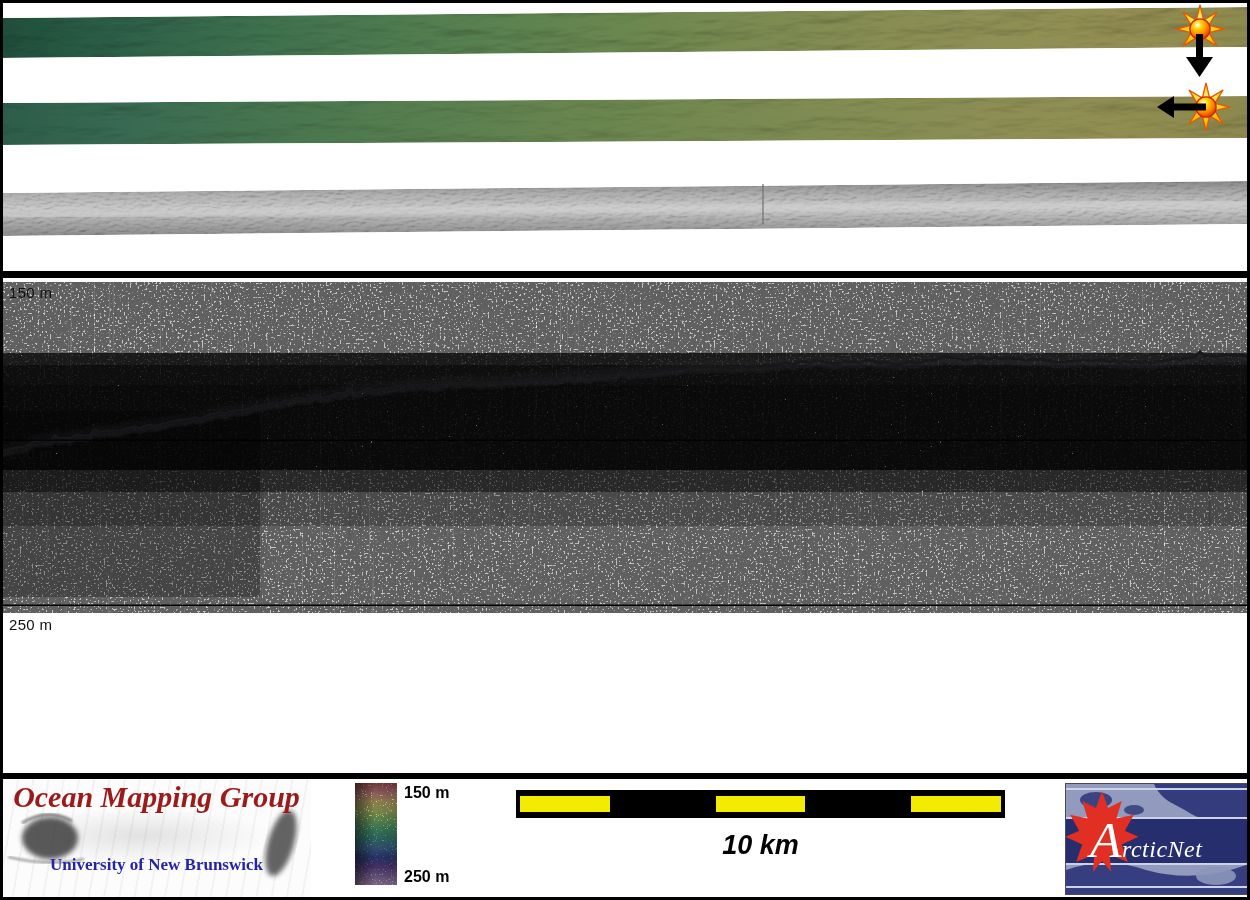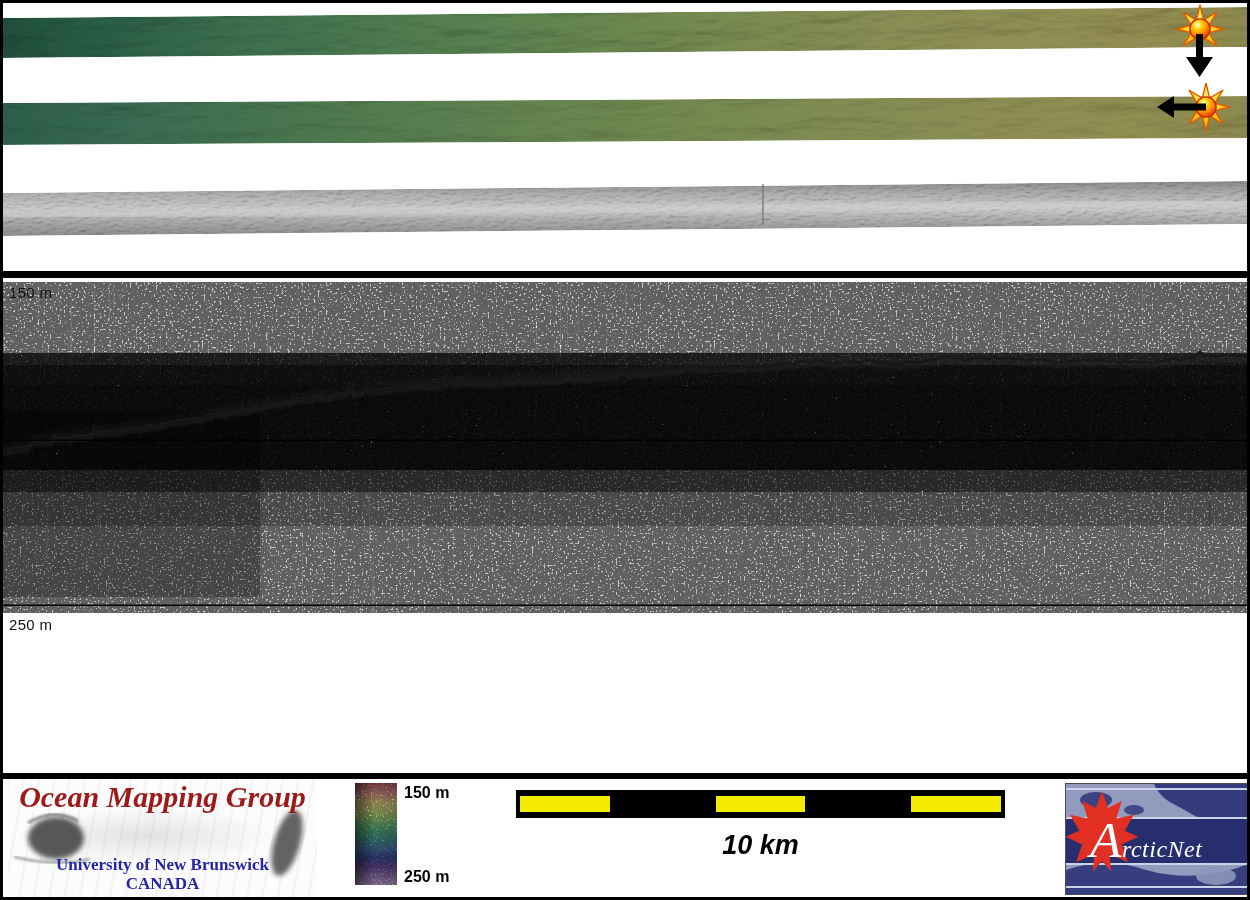--- a/index.html
+++ b/index.html
@@ -10,21 +10,21 @@
   #sep1{top:271px;height:7px;}
   #sep2{top:773px;height:6px;}
   #strips-svg{position:absolute;top:0;left:0;z-index:5;}
   #echo-svg{position:absolute;top:279px;left:0;z-index:5;}
   .depth-label{position:absolute;left:9px;font-size:15px;color:#101010;z-index:20;letter-spacing:.3px;}
   #lbl150{top:284px;}
   #lbl200{top:445px;}
   #lbl250{top:616px;}
 
   
-  #omg{position:absolute;left:8px;top:779px;width:309px;height:118px;z-index:10;overflow:hidden;
+  #omg{position:absolute;left:2px;top:779px;width:309px;height:118px;z-index:10;overflow:hidden;
        background:
          radial-gradient(60% 34% at 45% 48%, rgba(120,120,120,.20), rgba(120,120,120,0) 70%),
          repeating-linear-gradient(100deg, rgba(90,90,90,.06) 0 2px, rgba(255,255,255,0) 2px 15px),
          #fcfcfc;}
   #omg-title{position:absolute;left:0;right:0;top:1px;text-align:center;white-space:nowrap;
        font-family:"Liberation Serif",serif;font-style:italic;font-weight:bold;font-size:30px;}
   #omg-sub{position:absolute;left:0;right:0;top:76px;text-align:center;
        font-family:"Liberation Serif",serif;font-weight:bold;font-size:17px;line-height:19px;}
   #omg-blobs{position:absolute;left:0;top:0;}
 
@@ -293,21 +293,20 @@
       <ellipse cx="48" cy="59" rx="28" ry="21" fill="#3c3c3c" opacity="0.85" filter="url(#blurB)"></ellipse>
       <path d="M20,44 q26,-16 50,-2" stroke="#2a2a2a" stroke-width="3" fill="none" opacity="0.5" filter="url(#blurA)"></path>
       <path d="M6,78 q44,10 76,2" stroke="#555" stroke-width="2.5" fill="none" opacity="0.5" filter="url(#blurA)"></path>
       <g transform="rotate(16 279 64)">
         <ellipse cx="279" cy="64" rx="13" ry="34" fill="#4a4a4a" opacity="0.85" filter="url(#blurB)"></ellipse>
       </g>
     </svg>
     <div id="omg-title" style="color: rgb(155, 27, 27);">Ocean Mapping Group</div>
     <div id="omg-sub" style="color: rgb(36, 36, 168);">
       <div>University of New Brunswick</div>
-      <div>CANADA</div>
     </div>
   </div>
 
   <div id="colorbar" style="background: linear-gradient(rgb(184, 91, 91), rgb(220, 145, 145), rgb(229, 204, 130), rgb(205, 217, 124), rgb(143, 207, 124), rgb(92, 185, 133), rgb(73, 160, 149), rgb(79, 128, 174), rgb(62, 82, 161), rgb(106, 79, 159), rgb(156, 124, 186), rgb(203, 170, 217));">
     <svg id="cb-grain" width="42" height="102">
         <rect width="42" height="102" filter="url(#cbgrain)" opacity="0.38"></rect>
       </svg>
     <div id="cb-shadow"></div>
   </div>
   <div class="cb-label" id="cbl-top">150 m</div>

